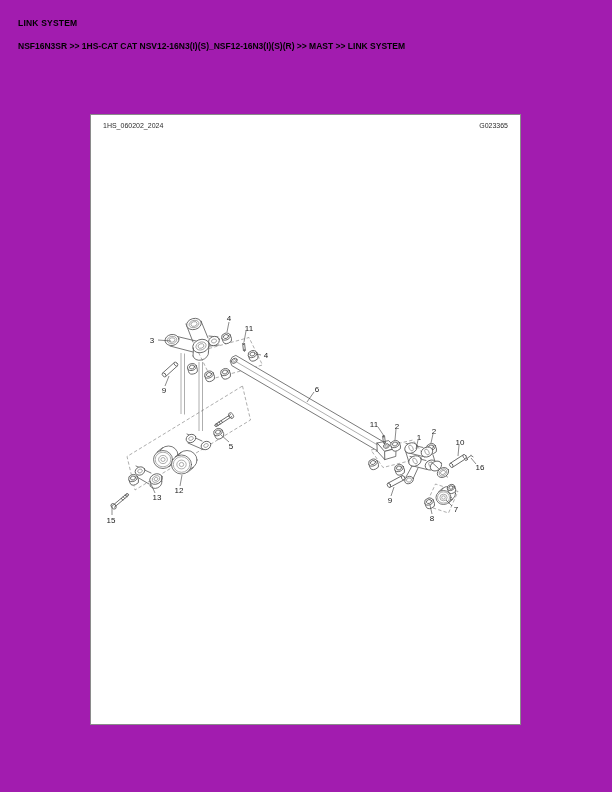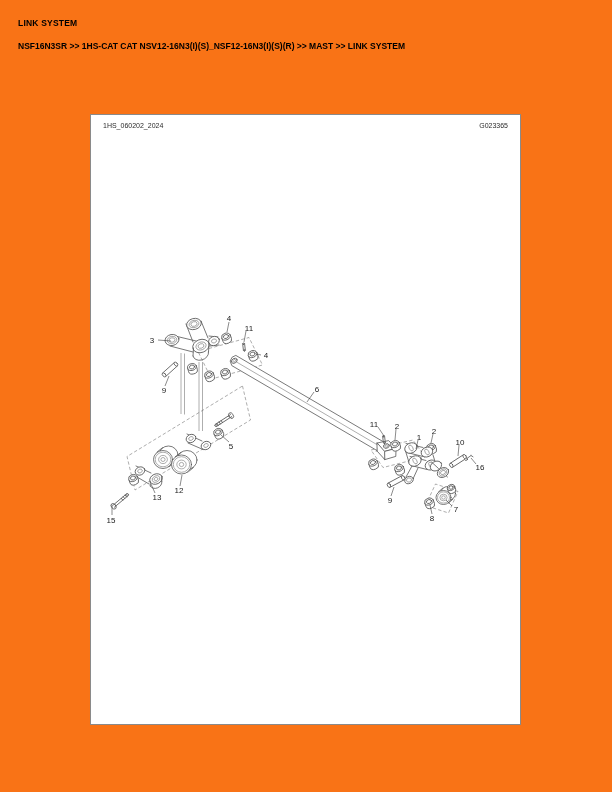--- a/index.html
+++ b/index.html
@@ -1,18 +1,18 @@
 <!DOCTYPE html>
 <html><head>
 <meta charset="utf-8">
 <style>
   html,body{margin:0;padding:0;background:#fff;}
   body{width:612px;height:792px;overflow:hidden;
        font-family:"Liberation Sans", sans-serif;}
-  .page{position:relative;width:612px;height:792px;background:#f97316;}
+  .page{position:relative;width:612px;height:792px;background:#a21caf;}
   .page-title{position:absolute;left:18px;top:18px;font-size:8.5px;
        font-weight:bold;color:#000;letter-spacing:.2px;}
   .breadcrumb{position:absolute;left:18px;top:41px;font-size:8.5px;
        font-weight:bold;color:#000;white-space:nowrap;}
   .frame{position:absolute;left:90px;top:114px;width:429px;height:609px;
        border:1px solid #8a8a8a;background:#fff;}
   .code{position:absolute;top:7px;font-size:7px;color:#2b2b2b;}
   .code.left{left:12px;}
   .code.right{right:12px;}
   svg.diagram{position:absolute;left:0;top:0;width:429px;height:609px;}

